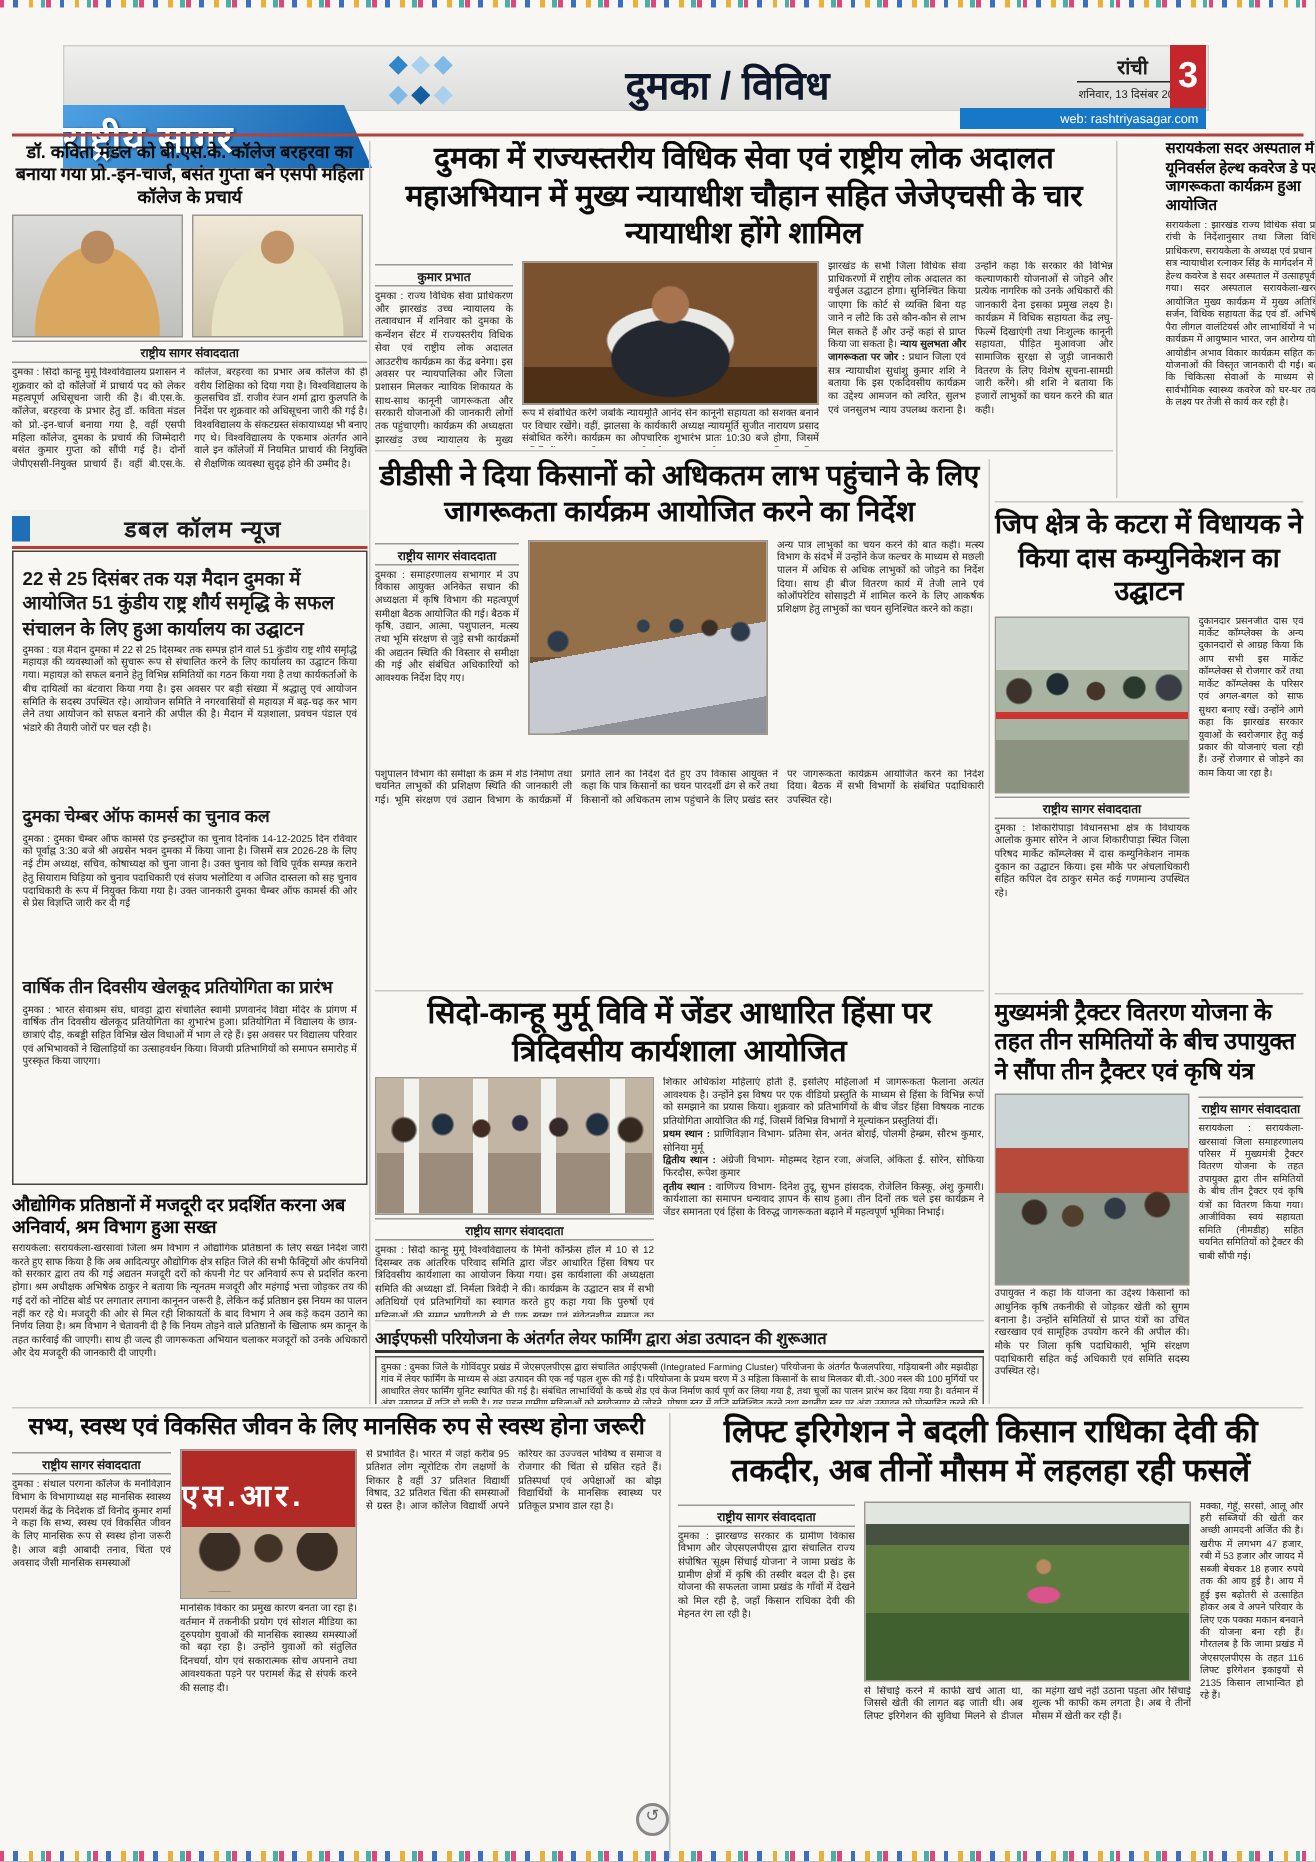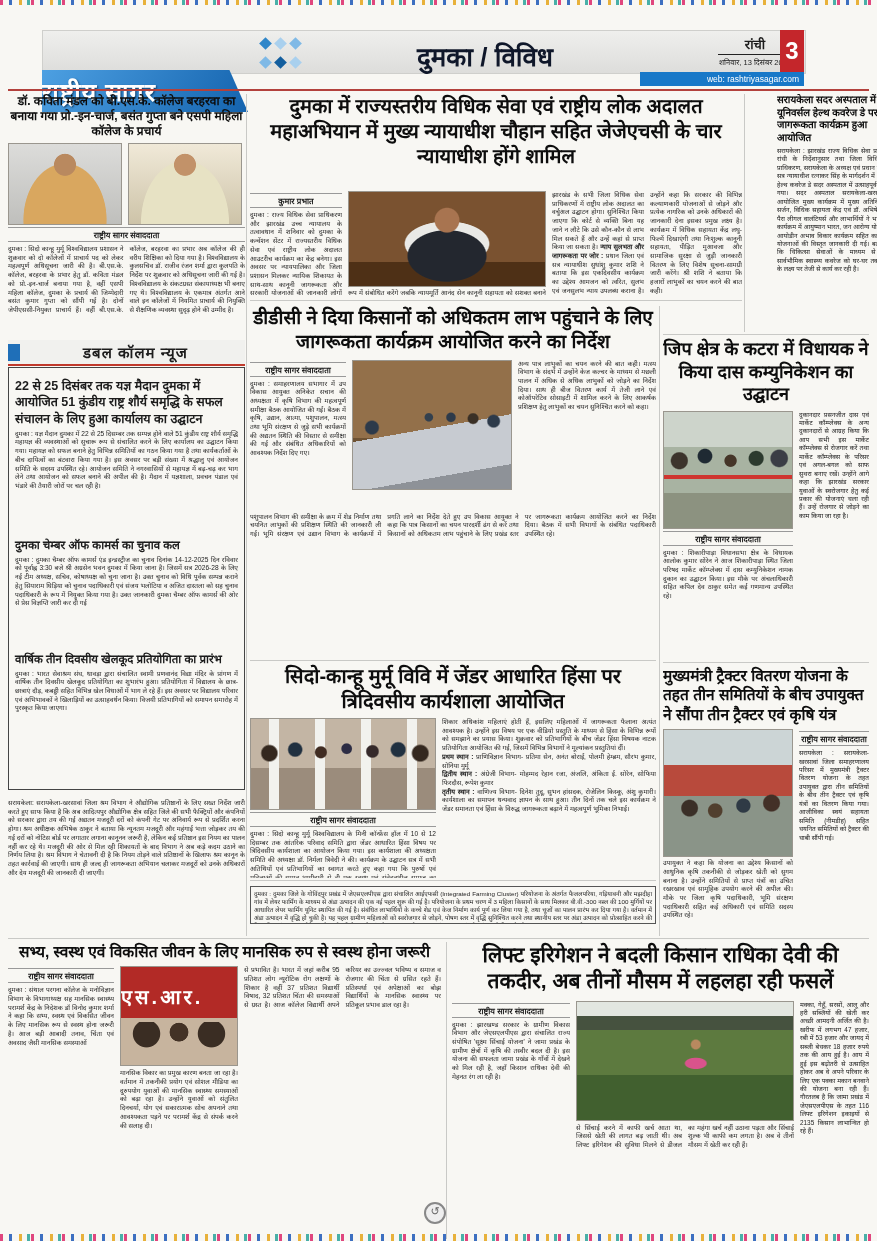--- a/index.html
+++ b/index.html
@@ -162,26 +162,27 @@
   <div class="abs dc-box" style="left:8px;top:367px;width:237px;height:423px;">
     <div class="dc-head">22 से 25 दिसंबर तक यज्ञ मैदान दुमका में आयोजित 51 कुंडीय राष्ट्र शौर्य समृद्धि के सफल संचालन के लिए हुआ कार्यालय का उद्घाटन</div>
     <div class="bt" style="height:104px;">दुमका : यज्ञ मैदान दुमका में 22 से 25 दिसम्बर तक सम्पन्न होने वाले 51 कुंडीय राष्ट्र शौर्य समृद्धि महायज्ञ की व्यवस्थाओं को सुचारू रूप से संचालित करने के लिए कार्यालय का उद्घाटन किया गया। महायज्ञ को सफल बनाने हेतु विभिन्न समितियों का गठन किया गया है तथा कार्यकर्ताओं के बीच दायित्वों का बंटवारा किया गया है। इस अवसर पर बड़ी संख्या में श्रद्धालु एवं आयोजन समिति के सदस्य उपस्थित रहे। आयोजन समिति ने नगरवासियों से महायज्ञ में बढ़-चढ़ कर भाग लेने तथा आयोजन को सफल बनाने की अपील की है। मैदान में यज्ञशाला, प्रवचन पंडाल एवं भंडारे की तैयारी जोरों पर चल रही है।</div>
     <div class="dc-head small">दुमका चेम्बर ऑफ कामर्स का चुनाव कल</div>
     <div class="bt" style="height:92px;">दुमका : दुमका चैम्बर ऑफ कामर्स एंड इन्डस्ट्रीज का चुनाव दिनांक 14-12-2025 दिन रविवार को पूर्वाह्न 3:30 बजे श्री अग्रसेन भवन दुमका में किया जाना है। जिसमें सत्र 2026-28 के लिए नई टीम अध्यक्ष, सचिव, कोषाध्यक्ष को चुना जाना है। उक्त चुनाव को विधि पूर्वक सम्पन्न कराने हेतु सियाराम घिड़िया को चुनाव पदाधिकारी एवं संजय भलोटिया व अजित दास्तला को सह चुनाव पदाधिकारी के रूप में नियुक्त किया गया है। उक्त जानकारी दुमका चैम्बर ऑफ कामर्स की ओर से प्रेस विज्ञप्ति जारी कर दी गई</div>
     <div class="dc-head small">वार्षिक तीन दिवसीय खेलकूद प्रतियोगिता का प्रारंभ</div>
     <div class="bt" style="height:86px;">दुमका : भारत सेवाश्रम संघ, धावड़ा द्वारा संचालित स्वामी प्रणवानंद विद्या मंदिर के प्रांगण में वार्षिक तीन दिवसीय खेलकूद प्रतियोगिता का शुभारंभ हुआ। प्रतियोगिता में विद्यालय के छात्र-छात्राएं दौड़, कबड्डी सहित विभिन्न खेल विधाओं में भाग ले रहे हैं। इस अवसर पर विद्यालय परिवार एवं अभिभावकों ने खिलाड़ियों का उत्साहवर्धन किया। विजयी प्रतिभागियों को समापन समारोह में पुरस्कृत किया जाएगा।</div>
   </div>
 
   <div class="abs" style="left:8px;top:796px;width:237px;height:138px;overflow:hidden;">
+    <div class="hl" style="font-size:12px;text-align:left;">औद्योगिक प्रतिष्ठानों में मजदूरी दर प्रदर्शित करना अब अनिवार्य, श्रम विभाग हुआ सख्त</div>
     <div class="bt" style="margin-top:3px;height:100px;">सरायकेला: सरायकेला-खरसावां जिला श्रम विभाग ने औद्योगिक प्रतिष्ठानों के लिए सख्त निर्देश जारी करते हुए साफ किया है कि अब आदित्यपुर औद्योगिक क्षेत्र सहित जिले की सभी फैक्ट्रियों और कंपनियों को सरकार द्वारा तय की गई अद्यतन मजदूरी दरों को कंपनी गेट पर अनिवार्य रूप से प्रदर्शित करना होगा। श्रम अधीक्षक अभिषेक ठाकुर ने बताया कि न्यूनतम मजदूरी और महंगाई भत्ता जोड़कर तय की गई दरों को नोटिस बोर्ड पर लगातार लगाना कानूनन जरूरी है, लेकिन कई प्रतिष्ठान इस नियम का पालन नहीं कर रहे थे। मजदूरी की ओर से मिल रही शिकायतों के बाद विभाग ने अब कड़े कदम उठाने का निर्णय लिया है। श्रम विभाग ने चेतावनी दी है कि नियम तोड़ने वाले प्रतिष्ठानों के खिलाफ श्रम कानून के तहत कार्रवाई की जाएगी। साथ ही जल्द ही जागरूकता अभियान चलाकर मजदूरों को उनके अधिकारों और देय मजदूरी की जानकारी दी जाएगी।</div>
   </div>
 
   <div class="abs" style="left:250px;top:94px;width:492px;height:204px;overflow:hidden;">
     <div class="hl" style="font-size:20px;">दुमका में राज्यस्तरीय विधिक सेवा एवं राष्ट्रीय लोक अदालत महाअभियान में मुख्य न्यायाधीश चौहान सहित जेजेएचसी के चार न्यायाधीश होंगे शामिल</div>
-    <div class="row" style="margin-top:22px;">
+    <div class="row" style="margin-top:5px;">
       <div style="width:92px;flex:none;">
         <div class="byline">कुमार प्रभात</div>
         <div class="bt" style="height:120px;">दुमका : राज्य विधिक सेवा प्राधिकरण और झारखंड उच्च न्यायालय के तत्वावधान में शनिवार को दुमका के कन्वेंशन सेंटर में राज्यस्तरीय विधिक सेवा एवं राष्ट्रीय लोक अदालत आउटरीच कार्यक्रम का केंद्र बनेगा। इस अवसर पर न्यायपालिका और जिला प्रशासन मिलकर न्यायिक शिकायत के साथ-साथ कानूनी जागरूकता और सरकारी योजनाओं की जानकारी लोगों तक पहुंचाएगी। कार्यक्रम की अध्यक्षता झारखंड उच्च न्यायालय के मुख्य न्यायाधीश एवं झालसा के संरक्षक-मुख्य न्यायाधीश तरलोक सिंह चौहान करेंगे। उनके साथ न्यायमूर्ति सुजीत नारायण प्रसाद, न्यायमूर्ति प्रदीप कुमार श्रीवास्तव तथा न्यायमूर्ति आनंद सेन मौजूद रहेंगे।</div>
       </div>
       <div style="width:198px;flex:none;">
         <div class="ph ph-judge" style="width:198px;height:96px;"></div>
         <div class="bt" style="margin-top:2px;height:42px;">रूप में संबोधित करेंगे जबकि न्यायमूर्ति आनंद सेन कानूनी सहायता को सशक्त बनाने पर विचार रखेंगे। वहीं, झालसा के कार्यकारी अध्यक्ष न्यायमूर्ति सुजीत नारायण प्रसाद संबोधित करेंगे। कार्यक्रम का औपचारिक शुभारंभ प्रातः 10:30 बजे होगा, जिसमें अतिथियों का पारंपरिक स्वागत, दीप-रोशन, स्वागत गीत एवं लघु प्रस्तुतियां शामिल रहेंगी।</div>
       </div>
       <div style="flex:1;">
         <div class="bt cols2" style="height:142px;">
@@ -246,20 +247,21 @@
         <div class="bt" style="margin-top:2px;height:62px;">उपायुक्त ने कहा कि योजना का उद्देश्य किसानों को आधुनिक कृषि तकनीकी से जोड़कर खेती को सुगम बनाना है। उन्होंने समितियों से प्राप्त यंत्रों का उचित रखरखाव एवं सामूहिक उपयोग करने की अपील की। मौके पर जिला कृषि पदाधिकारी, भूमि संरक्षण पदाधिकारी सहित कई अधिकारी एवं समिति सदस्य उपस्थित रहे।</div>
       </div>
       <div style="flex:1;">
         <div class="byline">राष्ट्रीय सागर संवाददाता</div>
         <div class="bt" style="height:170px;font-size:6.4px;">सरायकेला : सरायकेला-खरसावां जिला समाहरणालय परिसर में मुख्यमंत्री ट्रैक्टर वितरण योजना के तहत उपायुक्त द्वारा तीन समितियों के बीच तीन ट्रैक्टर एवं कृषि यंत्रों का वितरण किया गया। आजीविका स्वयं सहायता समिति (नीमडीह) सहित चयनित समितियों को ट्रैक्टर की चाबी सौंपी गई।</div>
       </div>
     </div>
   </div>
 
   <div class="abs" style="left:250px;top:884px;width:406px;height:52px;overflow:hidden;">
+    <div class="ifc-bar">आईएफसी परियोजना के अंतर्गत लेयर फार्मिंग द्वारा अंडा उत्पादन की शुरूआत</div>
     <div class="ifc-box" style="height:30px;">दुमका : दुमका जिले के गोविंदपुर प्रखंड में जेएसएलपीएस द्वारा संचालित आईएफसी (Integrated Farming Cluster) परियोजना के अंतर्गत फैजलपरिया, गड़ियाबनी और मझदीहा गांव में लेयर फार्मिंग के माध्यम से अंडा उत्पादन की एक नई पहल शुरू की गई है। परियोजना के प्रथम चरण में 3 महिला किसानों के साथ मिलकर बी.वी.-300 नस्ल की 100 मुर्गियों पर आधारित लेयर फार्मिंग यूनिट स्थापित की गई है। संबंधित लाभार्थियों के कच्चे शेड एवं केज निर्माण कार्य पूर्ण कर लिया गया है, तथा चूजों का पालन प्रारंभ कर दिया गया है। वर्तमान में अंडा उत्पादन में वृद्धि हो चुकी है। यह पहल ग्रामीण महिलाओं को स्वरोजगार से जोड़ने, पोषण स्तर में वृद्धि सुनिश्चित करने तथा स्थानीय स्तर पर अंडा उत्पादन को प्रोत्साहित करने की दिशा में अत्यंत महत्वपूर्ण है। आईएफसी परियोजना के अंतर्गत गुणवत्तापूर्ण उत्पादन, अंडा बाजार संपर्क एवं तकनीकी मार्गदर्शन उपलब्ध कराया जा रहा है।</div>
   </div>
 
   <div class="abs" style="left:8px;top:942px;width:433px;height:297px;overflow:hidden;">
     <div class="hl" style="font-size:15.5px;">सभ्य, स्वस्थ एवं विकसित जीवन के लिए मानसिक रुप से स्वस्थ होना जरूरी</div>
     <div class="row" style="margin-top:5px;">
       <div style="width:106px;flex:none;">
         <div class="byline">राष्ट्रीय सागर संवाददाता</div>
         <div class="bt" style="height:238px;">दुमका : संथाल परगना कॉलेज के मनोविज्ञान विभाग के विभागाध्यक्ष सह मानसिक स्वास्थ्य परामर्श केंद्र के निदेशक डॉ विनोद कुमार शर्मा ने कहा कि सभ्य, स्वस्थ एवं विकसित जीवन के लिए मानसिक रूप से स्वस्थ होना जरूरी है। आज बड़ी आबादी तनाव, चिंता एवं अवसाद जैसी मानसिक समस्याओं</div>
       </div>

